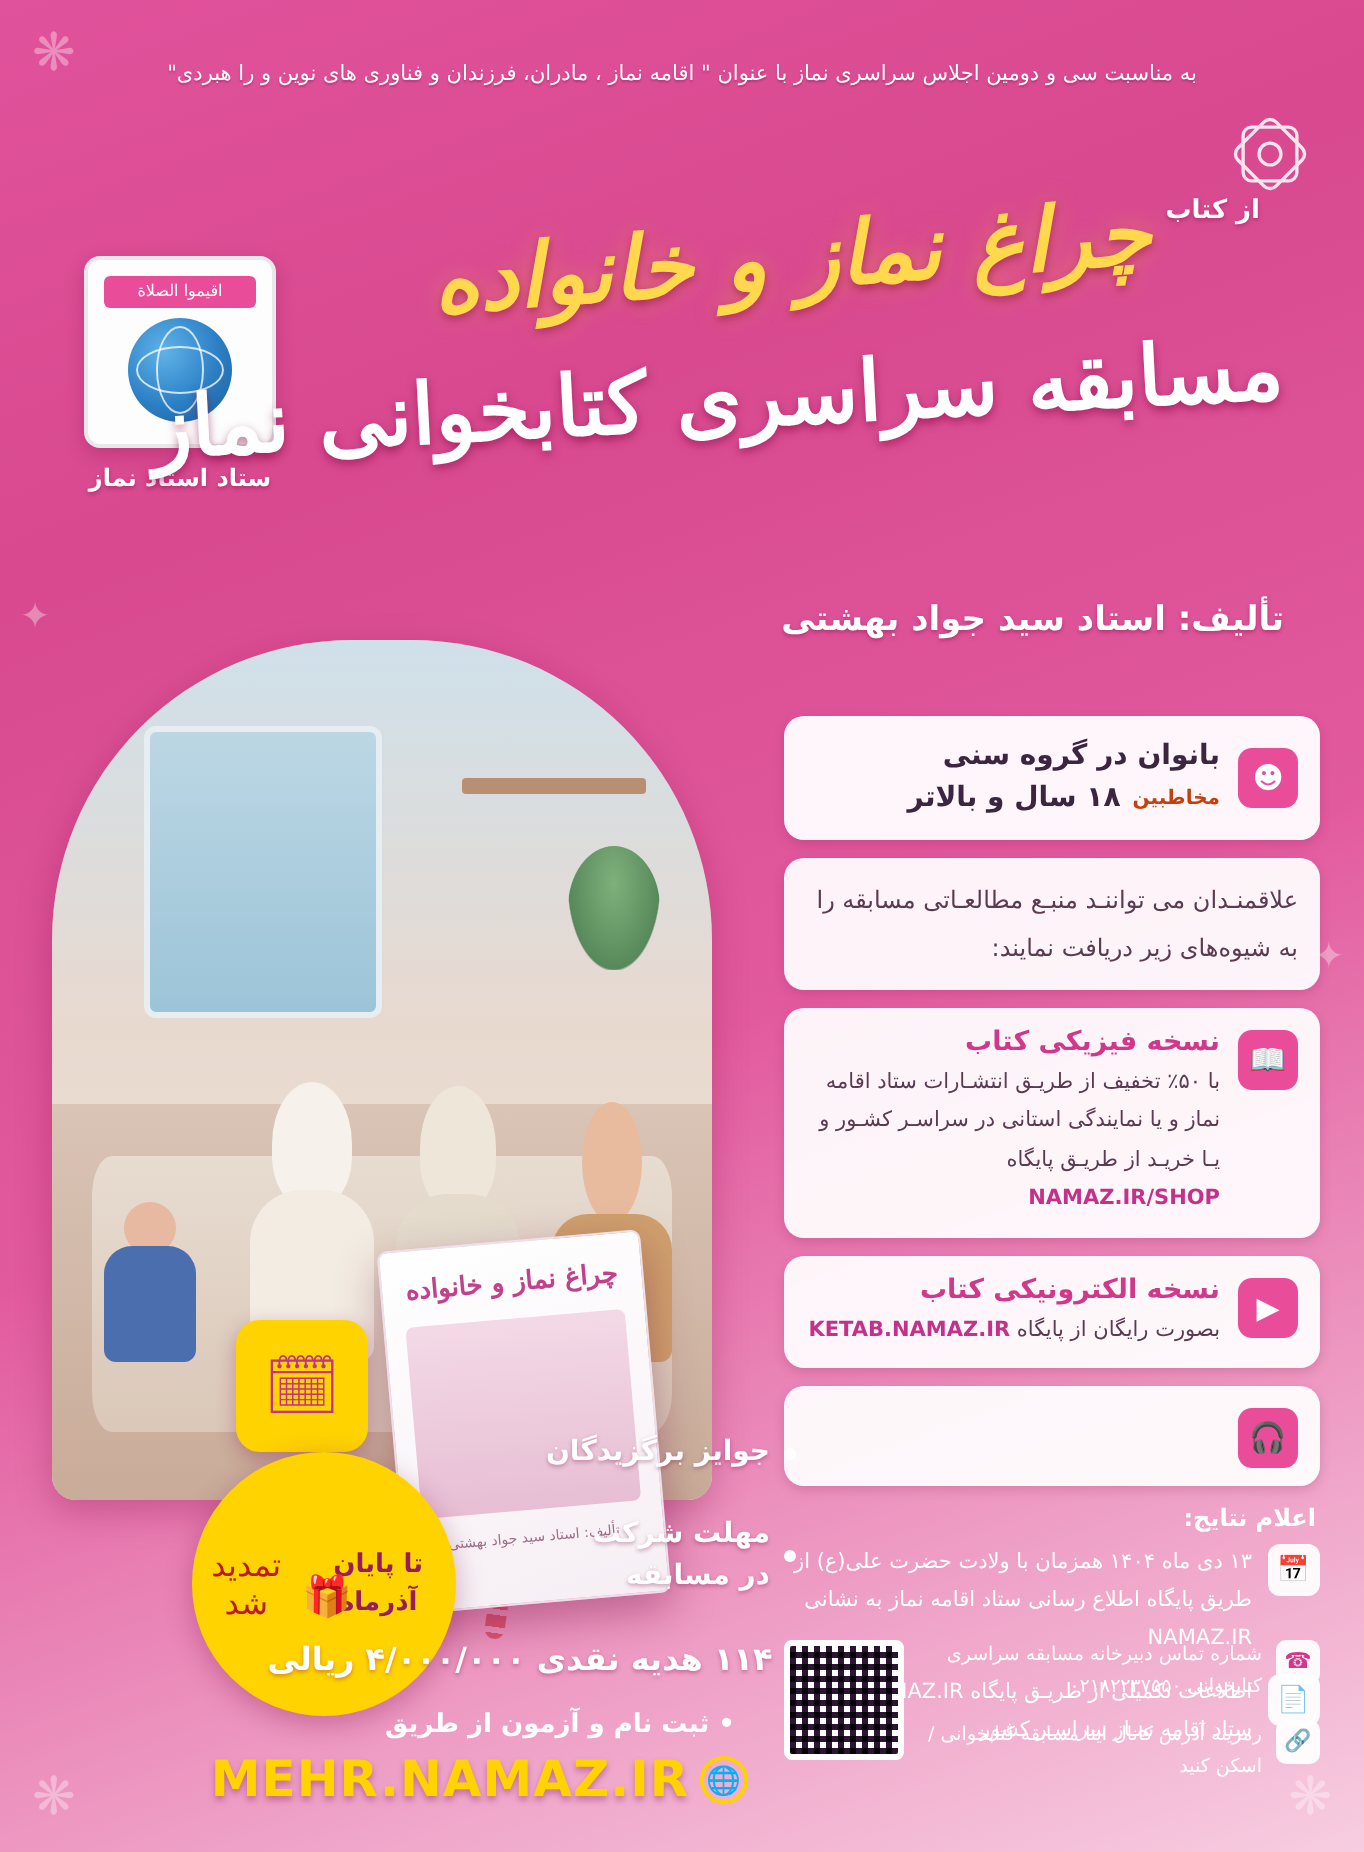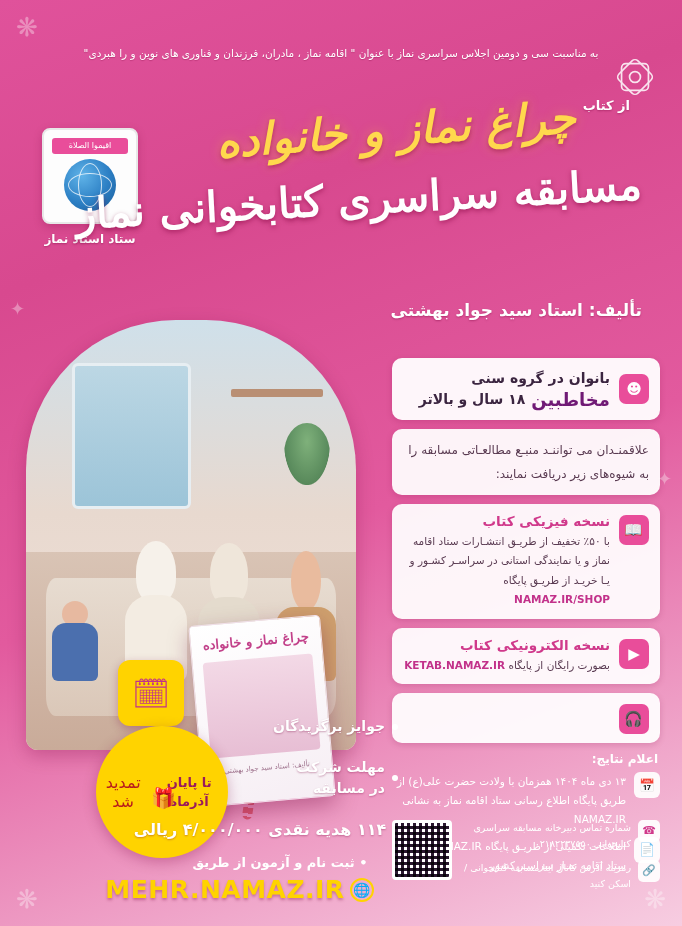--- a/index.html
+++ b/index.html
@@ -25,21 +25,21 @@
   }
   .orn.tl { top: 14px; left: 16px; }
   .orn.bl { bottom: 14px; left: 16px; }
   .orn.br { bottom: 14px; right: 16px; }
   .orn.ml { top: 300px; left: 10px; font-size: 18px; }
   .orn.mr { top: 470px; right: 10px; font-size: 18px; }
 
   
   .top-note {
     position: absolute;
-    top: 44px; left: 40px; right: 40px;
+    top: 28px; left: 40px; right: 40px;
     text-align: center;
     color: #ffffff;
     font-size: 10.5px;
     line-height: 1.9;
     direction: rtl;
     text-shadow: 0 1px 1px rgba(120,0,60,.3);
   }
 
   
   .medallion {
@@ -244,21 +244,21 @@
     background: rgba(255,255,255,.95);
     display: flex; align-items: center; gap: 9px;
     padding: 10px 11px;
   }
   .aud-icon {
     width: 30px; height: 30px; flex: 0 0 30px;
     background: #e94d9a; border-radius: 7px;
     display: flex; align-items: center; justify-content: center;
     color: #fff; font-size: 15px;
   }
-  .aud-label { color: #701a75; font-weight: bold; font-size: 18px; }
+  .aud-label { color: #c2410c; font-weight: bold; font-size: 10px; }
   .aud-value { color: #3b2540; font-weight: bold; font-size: 14px; line-height: 1.5; }
   .intro-text {
     color: #5a3b52; font-size: 12px; line-height: 2.0; text-align: right;
     letter-spacing: .3px;
   }
   .opt { display: flex; gap: 9px; align-items: flex-start; }
   .opt-icon {
     width: 30px; height: 30px; flex: 0 0 30px;
     background: #e94d9a; border-radius: 7px;
     display: flex; align-items: center; justify-content: center;

